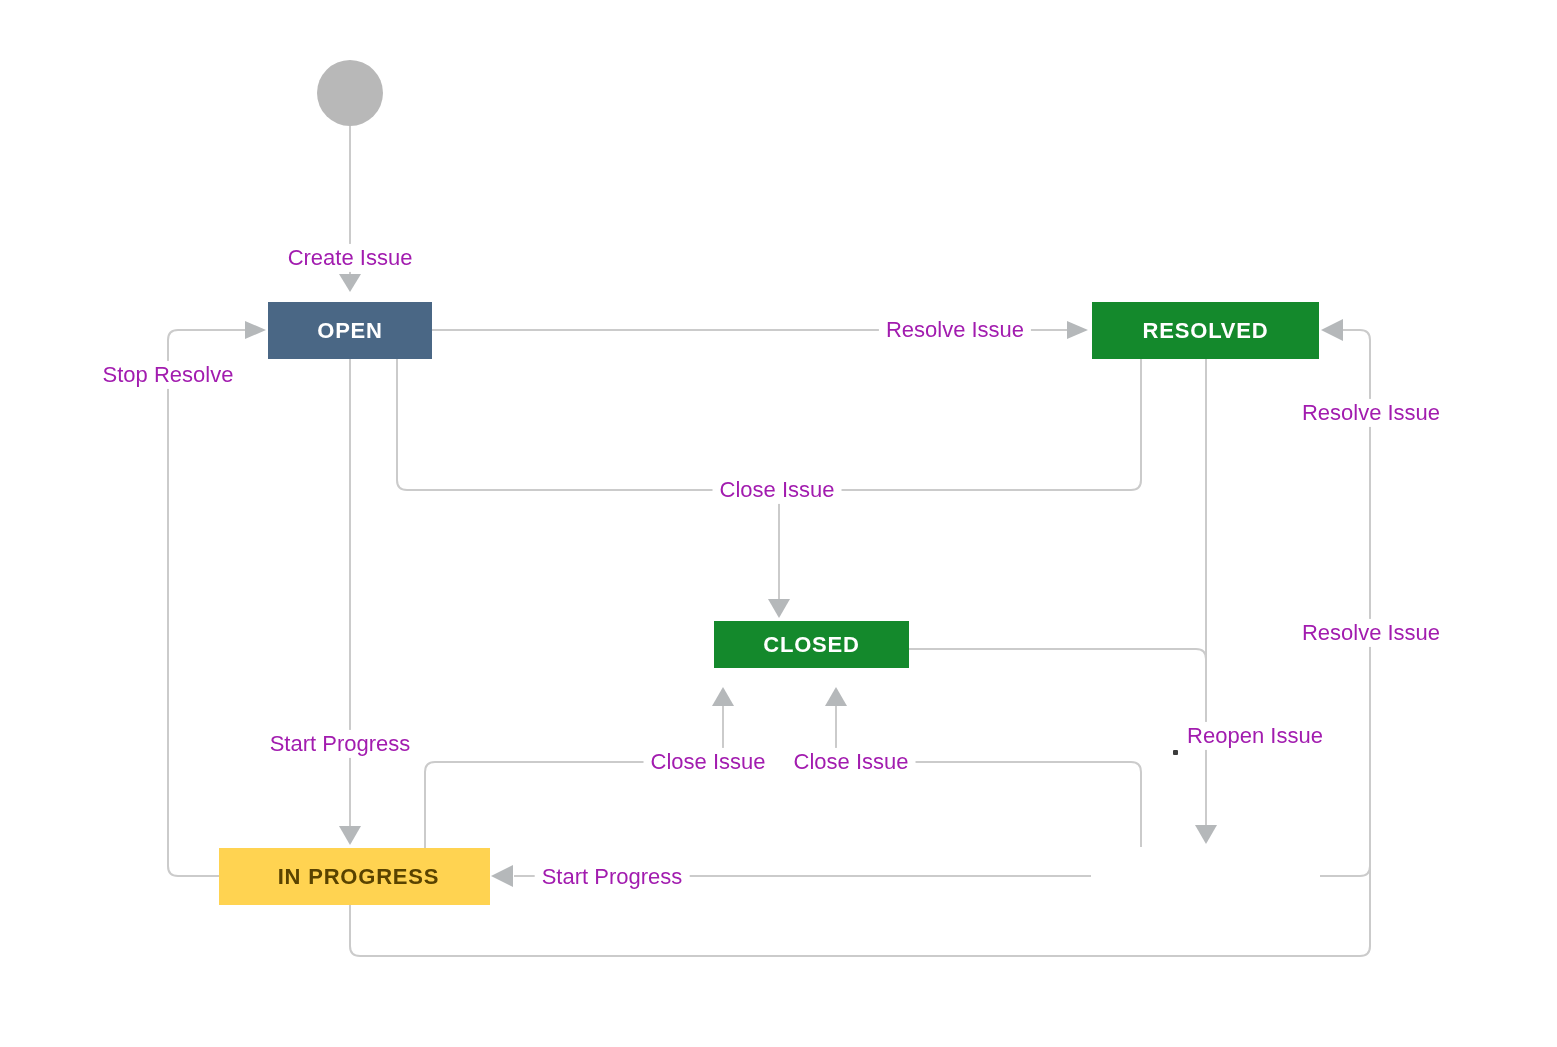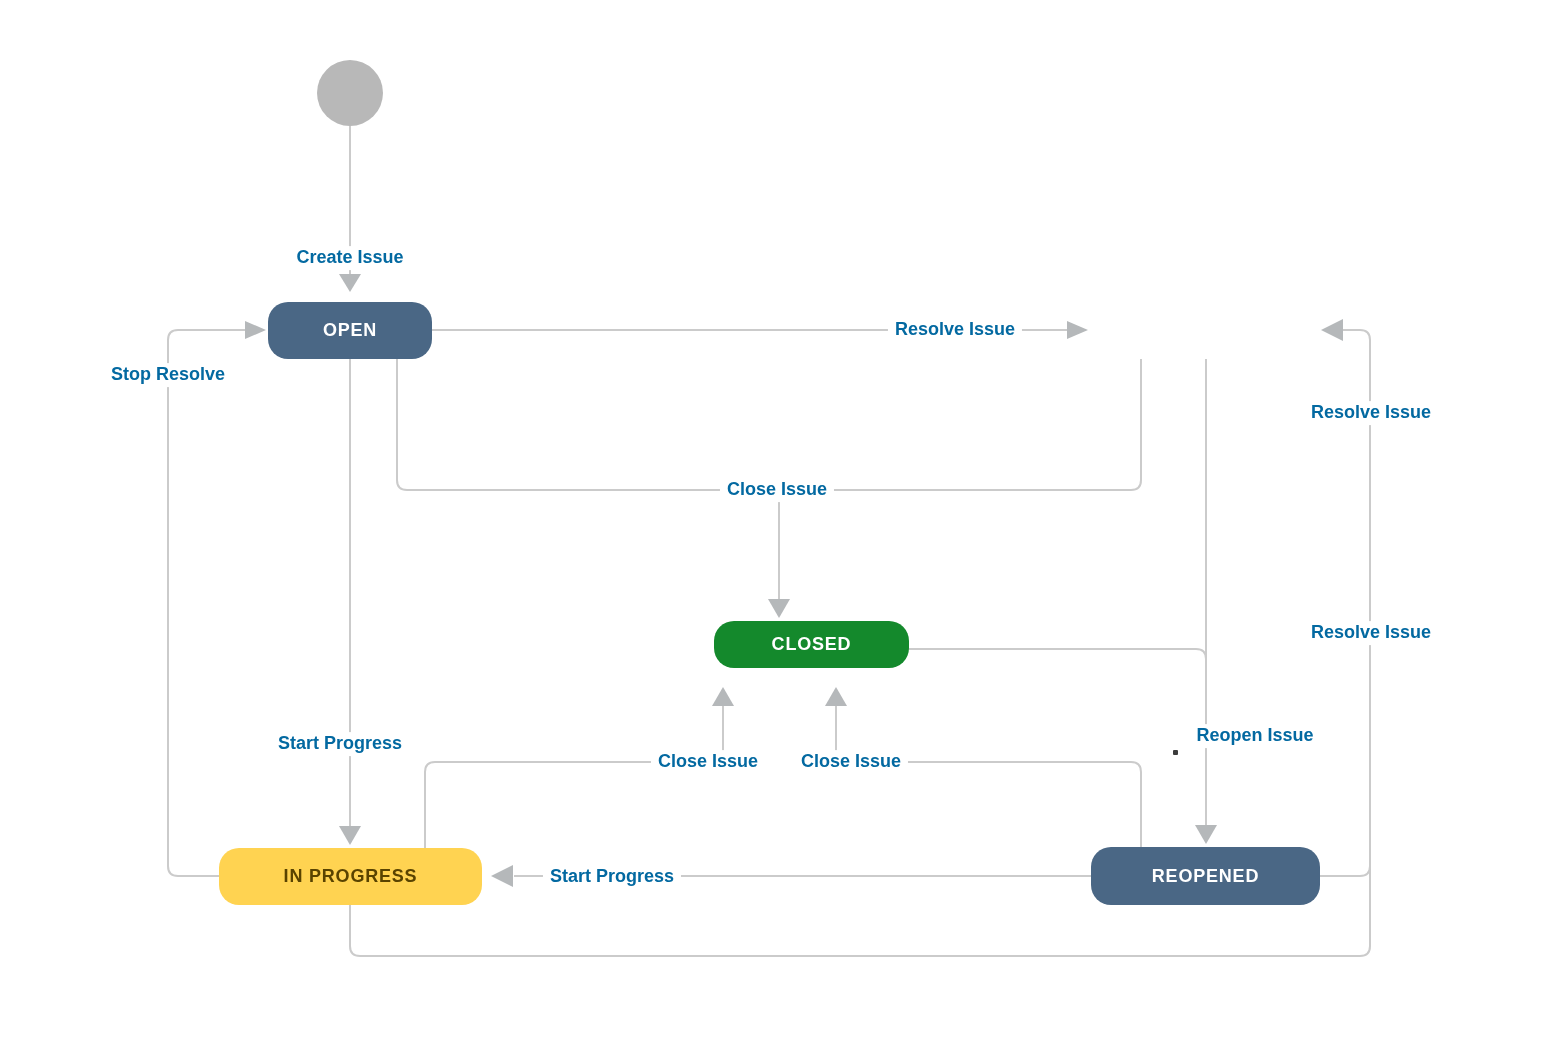--- a/index.html
+++ b/index.html
@@ -9,34 +9,34 @@
     background:#ffffff;
     font-family:"Liberation Sans",sans-serif;
     overflow:hidden;
   }
   .edges{position:absolute;left:0;top:0;}
   .edges path{fill:none;stroke:#cbcbcb;stroke-width:2;}
   .edges polygon{fill:#b5b8ba;stroke:none;}
   .state{
     position:absolute;
     display:flex;align-items:center;justify-content:center;
-    border-radius:20px;
-    font-weight:bold;font-size:18px;letter-spacing:0.8px;
+    border-radius:0;
+    font-weight:bold;font-size:22px;letter-spacing:0.8px;
     color:#ffffff;
     white-space:nowrap;
   }
   .state.blue{background:#4a6785;}
   .state.green{background:#14892c;}
-  .state.yellow{background:#ffd351;color:#594300;}
+  .state.yellow{background:#ffd351;color:#594300;padding-left:8px;}
   .tlabel{
     position:absolute;
     transform:translate(-50%,-50%);
     background:#ffffff;
     padding:2px 7px;
-    font-weight:bold;font-size:18px;color:#0369a1;
+    font-weight:normal;font-size:22px;color:#a21caf;
     white-space:nowrap;
     line-height:1.1;
   }
   .start-node{
     position:absolute;
     width:66px;height:66px;border-radius:50%;
     background:#b8b8b8;
   }
   .artifact-dot{
     position:absolute;
@@ -117,17 +117,17 @@
   <div class="tlabel" style="left:340px;top:744px;">Start Progress</div>
   <div class="tlabel" style="left:708px;top:762px;">Close Issue</div>
   <div class="tlabel" style="left:851px;top:762px;">Close Issue</div>
   <div class="tlabel" style="left:612px;top:877px;">Start Progress</div>
 
   <div class="artifact-dot" style="left:1173px;top:750px;"></div>
 
   <div class="start-node" style="left:317px;top:60px;"></div>
 
   <div class="state blue" style="left:268px;top:302px;width:164px;height:57px;">OPEN</div>
+  <div class="state green" style="left:1092px;top:302px;width:227px;height:57px;">RESOLVED</div>
   <div class="state green" style="left:714px;top:621px;width:195px;height:47px;">CLOSED</div>
   <div class="state yellow" style="left:219px;top:848px;width:263px;height:57px;">IN PROGRESS</div>
-  <div class="state blue" style="left:1091px;top:847px;width:229px;height:58px;">REOPENED</div>
 
 </div>
 
 </body></html>

